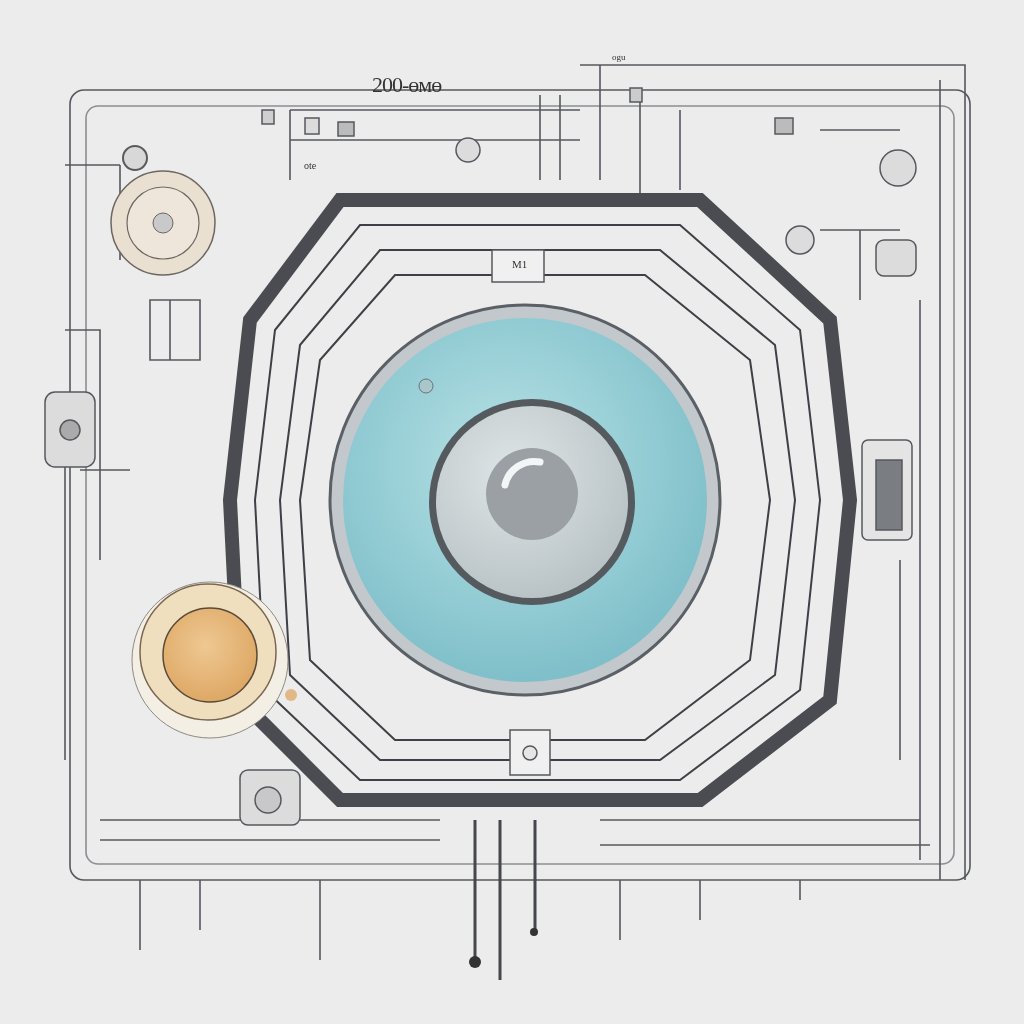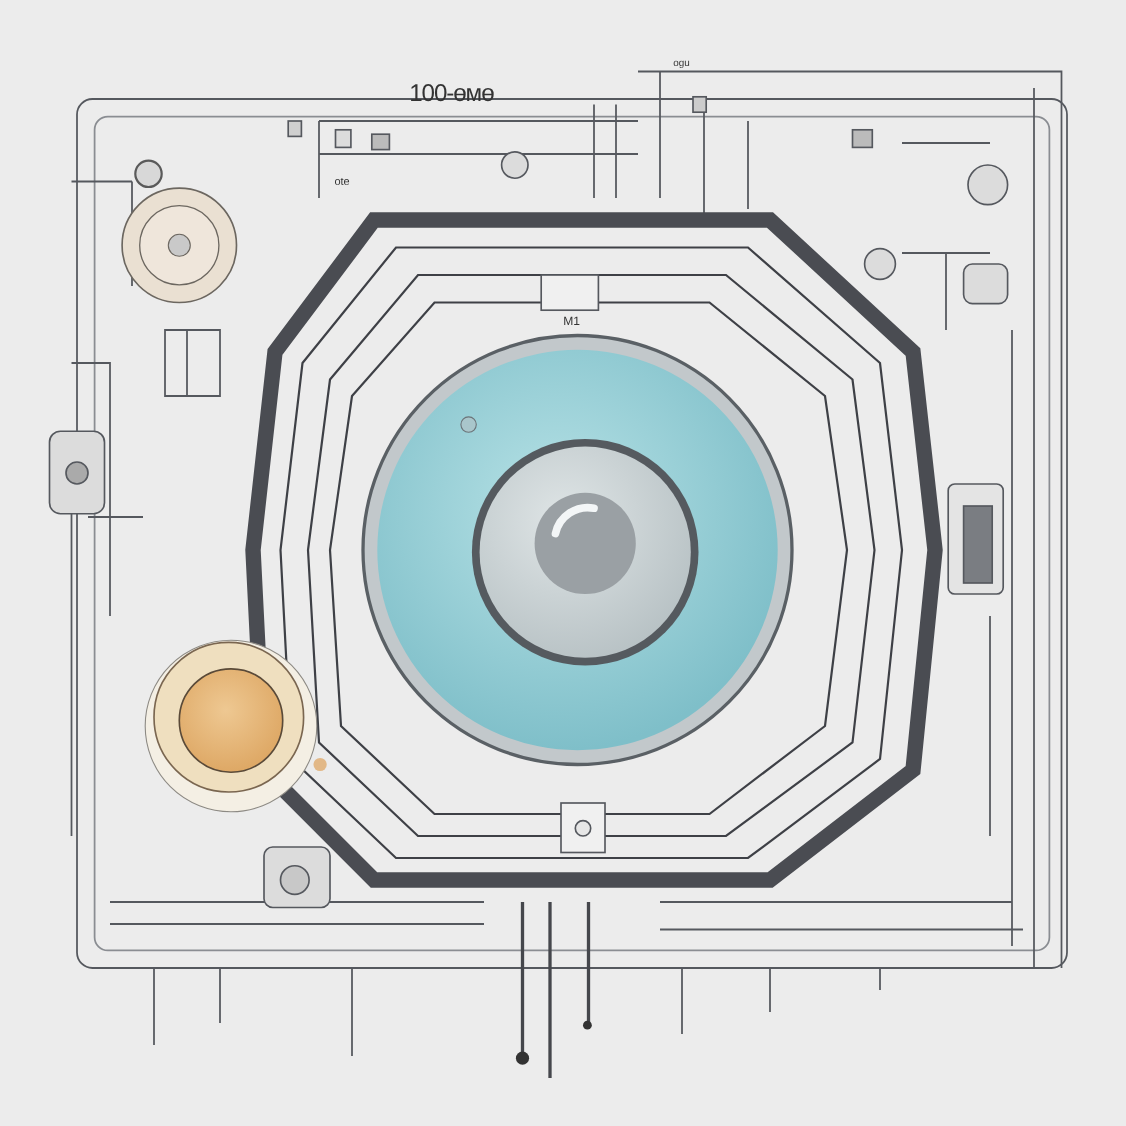--- a/index.html
+++ b/index.html
@@ -1,21 +1,21 @@
 <!DOCTYPE html>
 <html><head>
 <meta charset="utf-8">
 <style>
   html, body { margin:0; padding:0; background:#ececec; }
   body { width:1024px; height:1024px; overflow:hidden; position:relative; font-family:"DejaVu Sans", sans-serif; }
   svg { position:absolute; left:0; top:0; }
-  .lbl { position:absolute; color:#333; font-family:Liberation Sans, sans-serif; }
+  .lbl { position:absolute; color:#333; font-family:Liberation Serif, serif; }
   #lbl-100 { left:372px; top:72px; font-size:22px; letter-spacing:-1px; }
   #lbl-ote { left:304px; top:160px; font-size:10px; }
-  #lbl-m1 { left:512px; top:258px; font-size:11px;margin-top:28px; }
+  #lbl-m1 { left:512px; top:258px; font-size:11px; }
   #lbl-top { left:612px; top:52px; font-size:9px; }
 </style>
 </head>
 <body>
 
 <svg width="1024" height="1024" viewBox="0 0 1024 1024">
   <defs>
     <radialGradient id="lensG" cx="45%" cy="40%" r="60%">
       <stop offset="0%" stop-color="#b7e2e6"></stop>
       <stop offset="100%" stop-color="#7fbfc9"></stop>
@@ -97,16 +97,16 @@
 
   <g stroke="#45474c" stroke-width="3" fill="none">
     <path d="M475 820 V960"></path>
     <path d="M500 820 V980"></path>
     <path d="M535 820 V930"></path>
   </g>
   <circle cx="475" cy="962" r="6" fill="#333"></circle>
   <circle cx="534" cy="932" r="4" fill="#333"></circle>
 </svg>
 
-<span class="lbl" id="lbl-100">100-өмө</span>
+<span class="lbl" id="lbl-100">200-өмө</span>
 <span class="lbl" id="lbl-ote">ote</span>
 <span class="lbl" id="lbl-m1">M1</span>
 <span class="lbl" id="lbl-top">ogu</span>
 
 </body></html>

